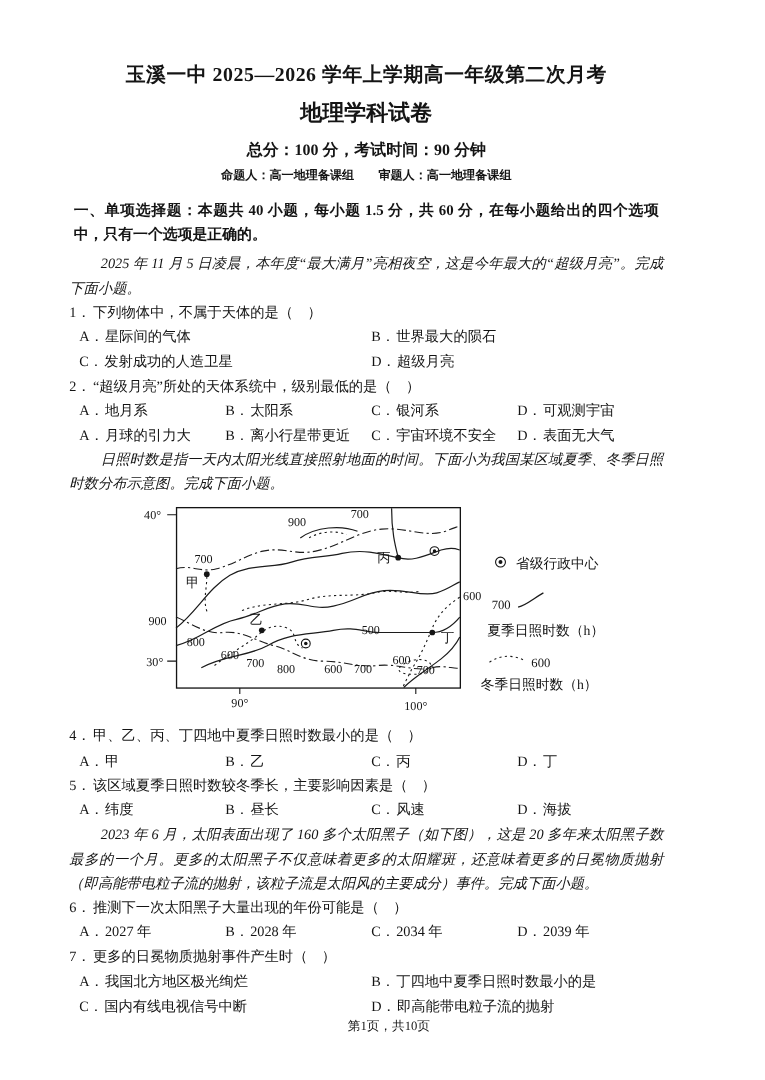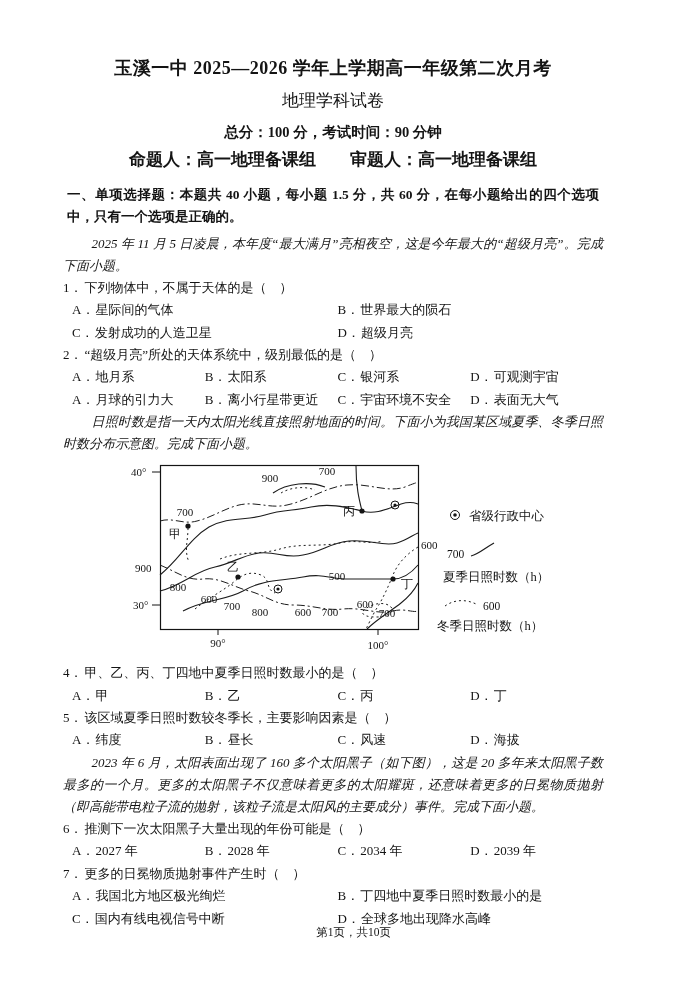--- a/index.html
+++ b/index.html
@@ -3,23 +3,23 @@
 <meta charset="utf-8">
 <style>
   html,body{margin:0;padding:0}
   body{
     width:695px;height:982px;background:#ffffff;color:#141414;
     font-family:"Liberation Serif","DejaVu Serif",serif;
     font-size:13px;position:relative;overflow:hidden;
   }
   .page{padding:56px 92px 0 63px}
   .title1{text-align:center;font-weight:700;font-size:18px;margin:0 0 9px;letter-spacing:.5px}
-  .title2{text-align:center;font-weight:400;font-size:17px;margin:0 0 11px}
+  .title2{text-align:center;font-weight:700;font-size:20px;margin:0 0 11px}
   .meta-line{text-align:center;font-weight:700;font-size:14.5px;margin:0 0 6px}
-  .authors-line{text-align:center;font-weight:700;font-size:17px;margin:0 0 13px}
+  .authors-line{text-align:center;font-weight:700;font-size:11px;margin:0 0 13px}
   .section-head{font-weight:700;font-size:13.5px;line-height:1.66;margin:0 4px 4px;text-align:justify}
   .passage{font-style:italic;text-indent:2.2em;line-height:1.7;text-align:justify;margin:0}
   .question{line-height:1.72;margin:0}
   .q-stem{margin-left:2px}
   .options{display:flex;flex-wrap:wrap;padding-left:9px;line-height:1.72}
   .options .option{box-sizing:border-box;padding-right:4px;white-space:nowrap}
   .cols-4 .option{width:25%}
   .cols-2 .option{width:50%}
   .opt-label{margin-right:1px}
   .figure{margin:4px 0 3px 62px}
@@ -190,18 +190,18 @@
     <span class="option"><span class="opt-label">D．</span><span>2039 年</span></span>
   </div>
 
   <div class="question">
     <span>7．</span><span class="q-stem">更多的日冕物质抛射事件产生时（　）</span>
   </div>
   <div class="options cols-2">
     <span class="option"><span class="opt-label">A．</span><span>我国北方地区极光绚烂</span></span>
     <span class="option"><span class="opt-label">B．</span><span>丁四地中夏季日照时数最小的是</span></span>
     <span class="option"><span class="opt-label">C．</span><span>国内有线电视信号中断</span></span>
-    <span class="option"><span class="opt-label">D．</span><span>全球多地出现降水高峰</span></span>
+    <span class="option"><span class="opt-label">D．</span><span>即高能带电粒子流的抛射</span></span>
   </div>
 
 </div>
 
 <div class="footer">第1页，共10页</div>
 
 </body></html>

